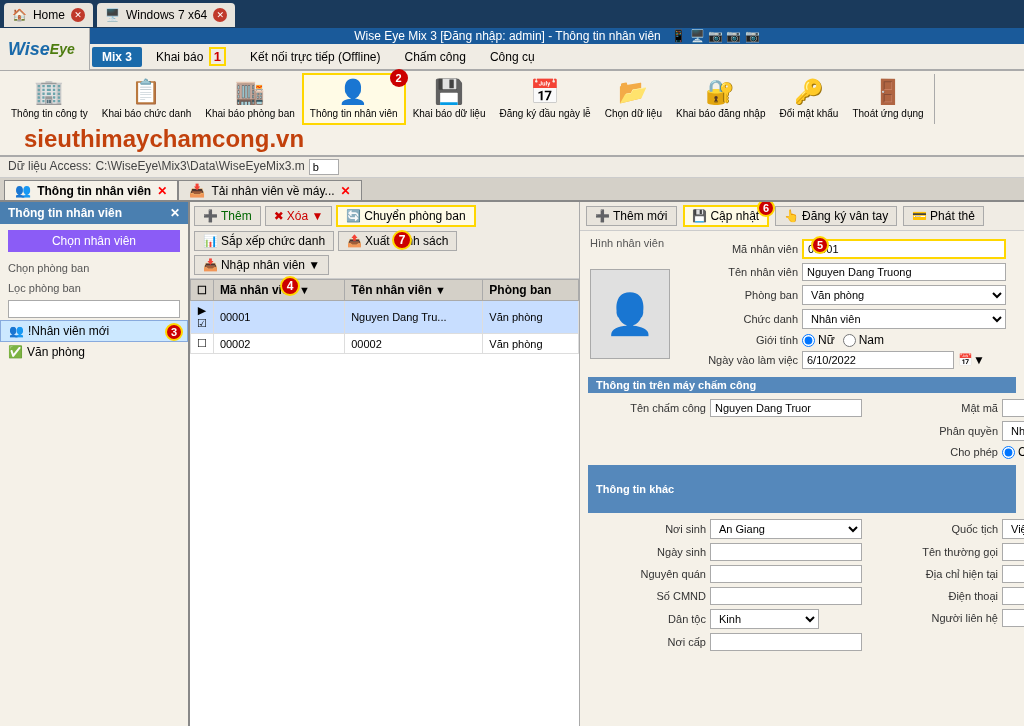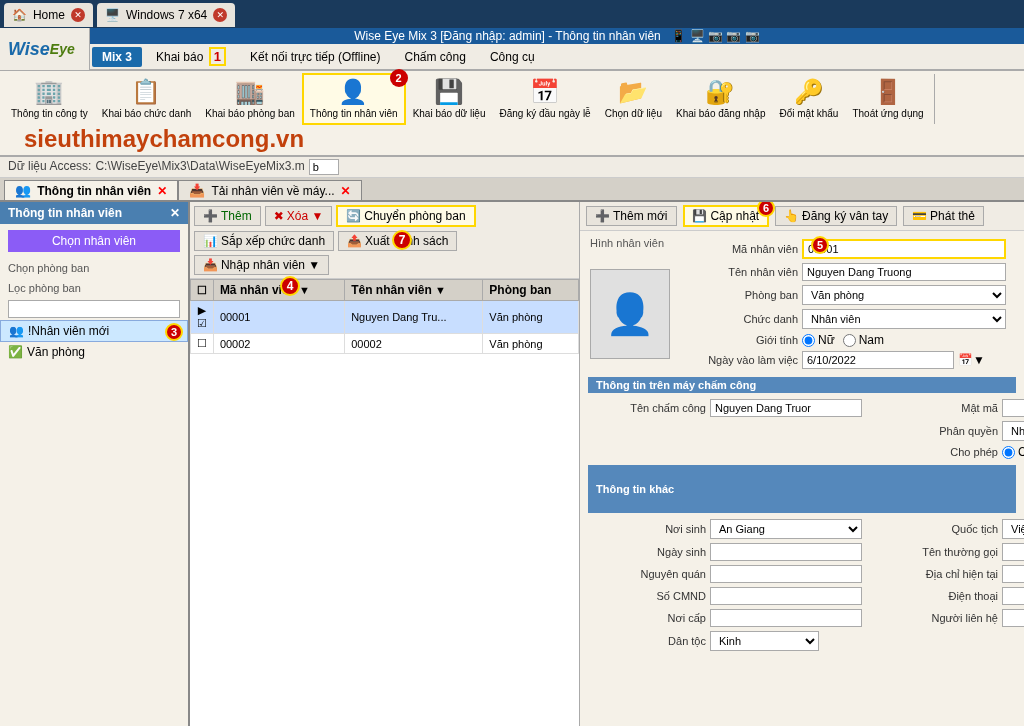--- a/index.html
+++ b/index.html
@@ -399,29 +399,29 @@
           </div>
           <div class="form-row">
             <span class="form-label">Nguyên quán</span>
             <input class="form-input" type="text" value="" style="">
           </div>
           <div class="form-row">
             <span class="form-label">Số CMND</span>
             <input class="form-input" type="text" value="" style="">
           </div>
           <div class="form-row">
-            <span class="form-label">Nơi cấp</span>
-            <input class="form-input" type="text" value="" style="">
-          </div>
-          <div class="form-row">
             <span class="form-label">Dân tộc</span>
             <select class="form-select" style="flex:0.7;">
               <option>Kinh</option>
             </select>
           </div>
+          <div class="form-row">
+            <span class="form-label">Nơi cấp</span>
+            <input class="form-input" type="text" value="" style="">
+          </div>
         </div>
         <div style="flex:1;">
           <div class="form-row">
             <span class="form-label">Quốc tịch</span>
             <select class="form-select">
               <option>Việt Nam</option>
             </select>
           </div>
           <div class="form-row">
             <span class="form-label">Tên thường gọi</span>

